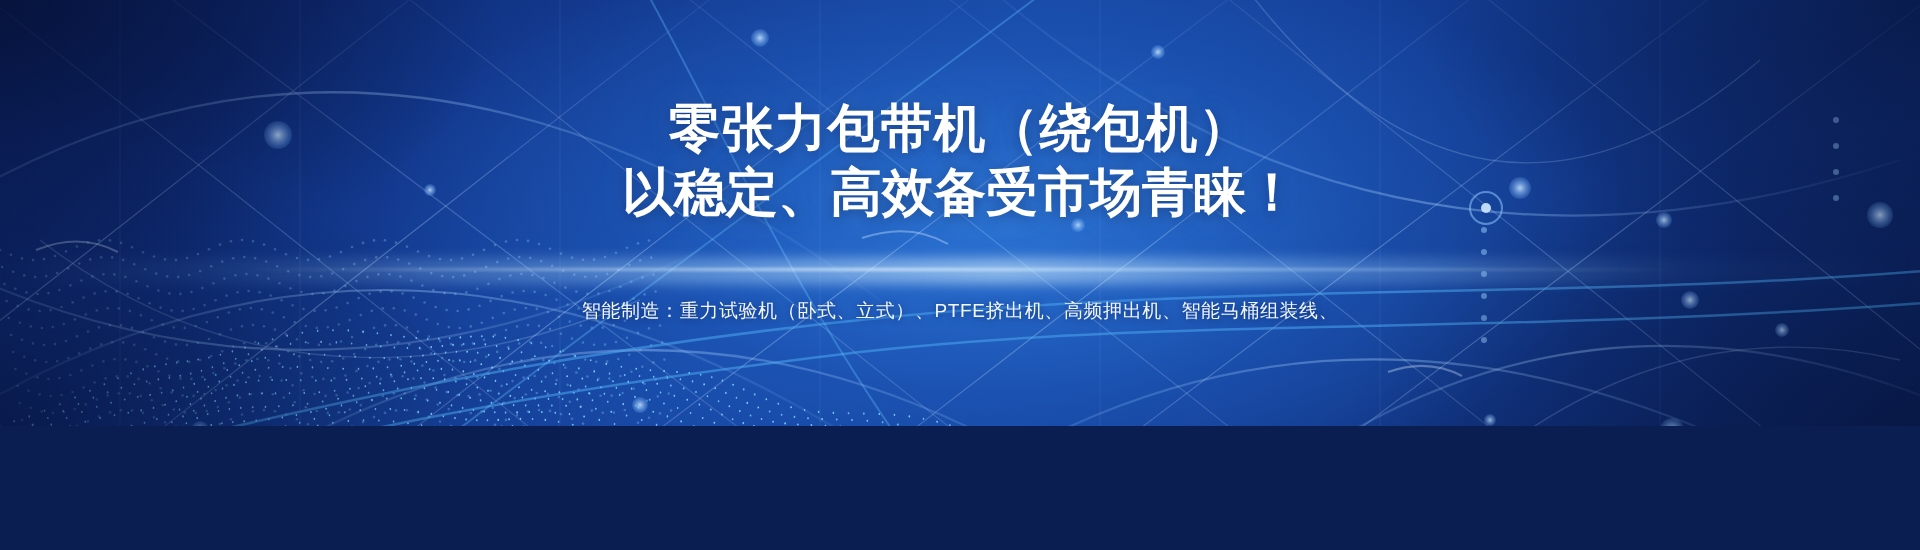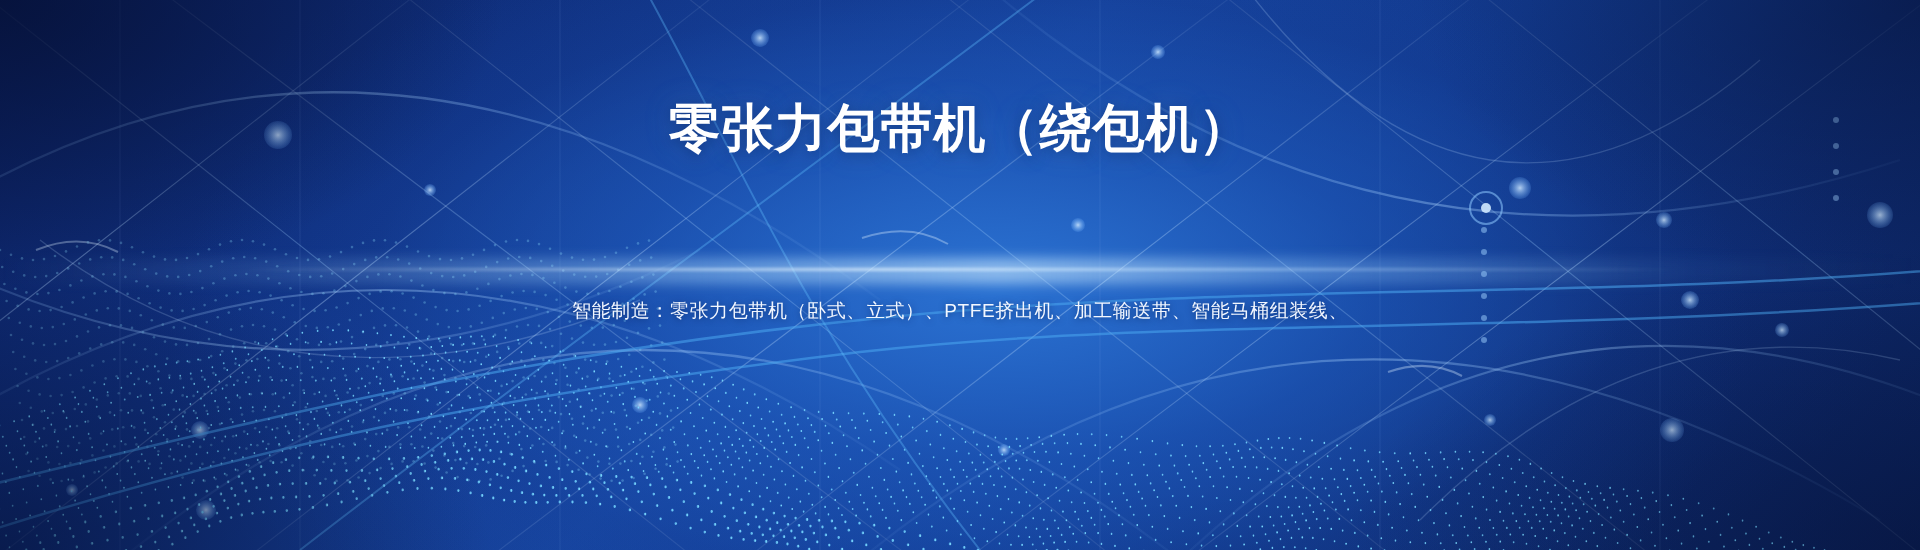--- a/index.html
+++ b/index.html
@@ -2,21 +2,21 @@
 <html><head>
 <meta charset="utf-8">
 <title>Banner</title>
 <style>
   * { margin:0; padding:0; box-sizing:border-box; }
   html,body { width:1920px; height:550px; overflow:hidden; background:#0a1e52; }
   body { font-family:"Liberation Sans","DejaVu Sans",sans-serif; }
 
   .banner {
     position:relative;
-    width:1920px; height:550px;
+    width:1920px; height:426px;
     overflow:hidden;
     background:
       radial-gradient(ellipse 900px 420px at 52% 52%, rgba(44,116,212,0.95) 0%, rgba(30,88,186,0.55) 42%, rgba(18,56,150,0.15) 70%, rgba(12,38,120,0) 100%),
       radial-gradient(ellipse 1100px 600px at 50% 60%, rgba(30,96,200,0.55) 0%, rgba(16,52,140,0.0) 72%),
       linear-gradient(135deg, #0b1f5e 0%, #10307e 22%, #164199 45%, #123a8e 62%, #0e2a6e 82%, #0a1f55 100%);
   }
 
   
   .bg-layer { position:absolute; inset:0; pointer-events:none; }
   .bg-layer svg { display:block; width:1920px; height:550px; }
@@ -2910,19 +2910,20 @@
     </svg>
   </div>
 
   <div class="glow-streak"></div>
   <div class="glow-core"></div>
   <div class="vignette"></div>
 
   <div class="content">
     <div class="title-block">
       <div class="title-line l1">零张力包带机（绕包机）</div>
+      <div class="title-line l2">以稳定、高效备受市场青睐！</div>
     </div>
     <div class="subtitle-block">
-      <div class="subtitle-line">智能制造：零张力包带机（卧式、立式）、PTFE挤出机、加工输送带、智能马桶组装线、</div>
+      <div class="subtitle-line">智能制造：重力试验机（卧式、立式）、PTFE挤出机、高频押出机、智能马桶组装线、</div>
     </div>
   </div>
 
 </div>
 
 </body></html>

